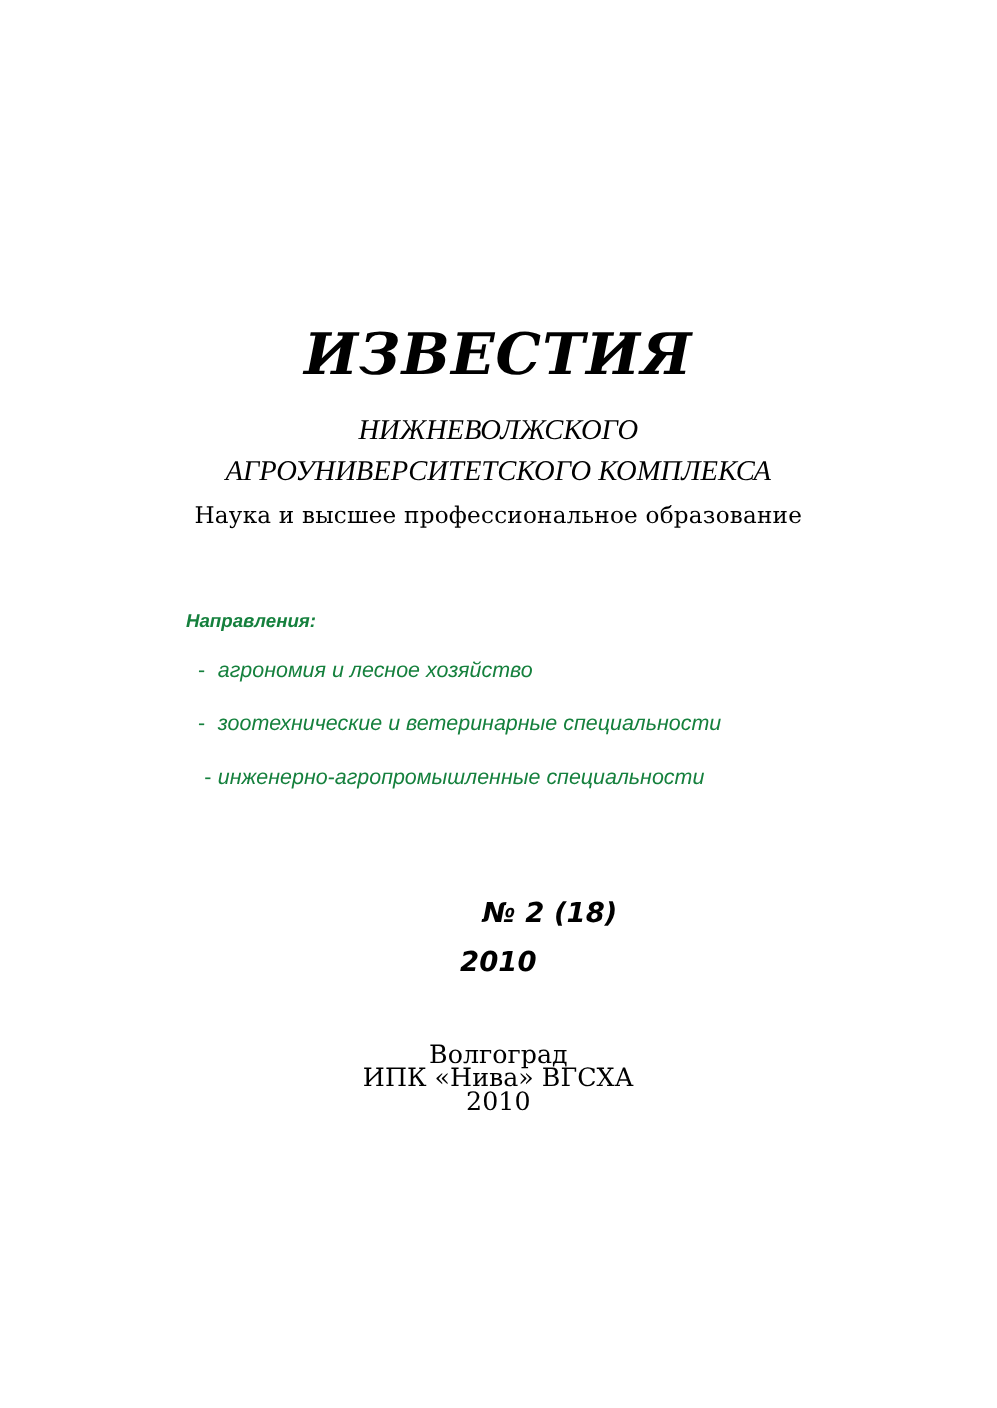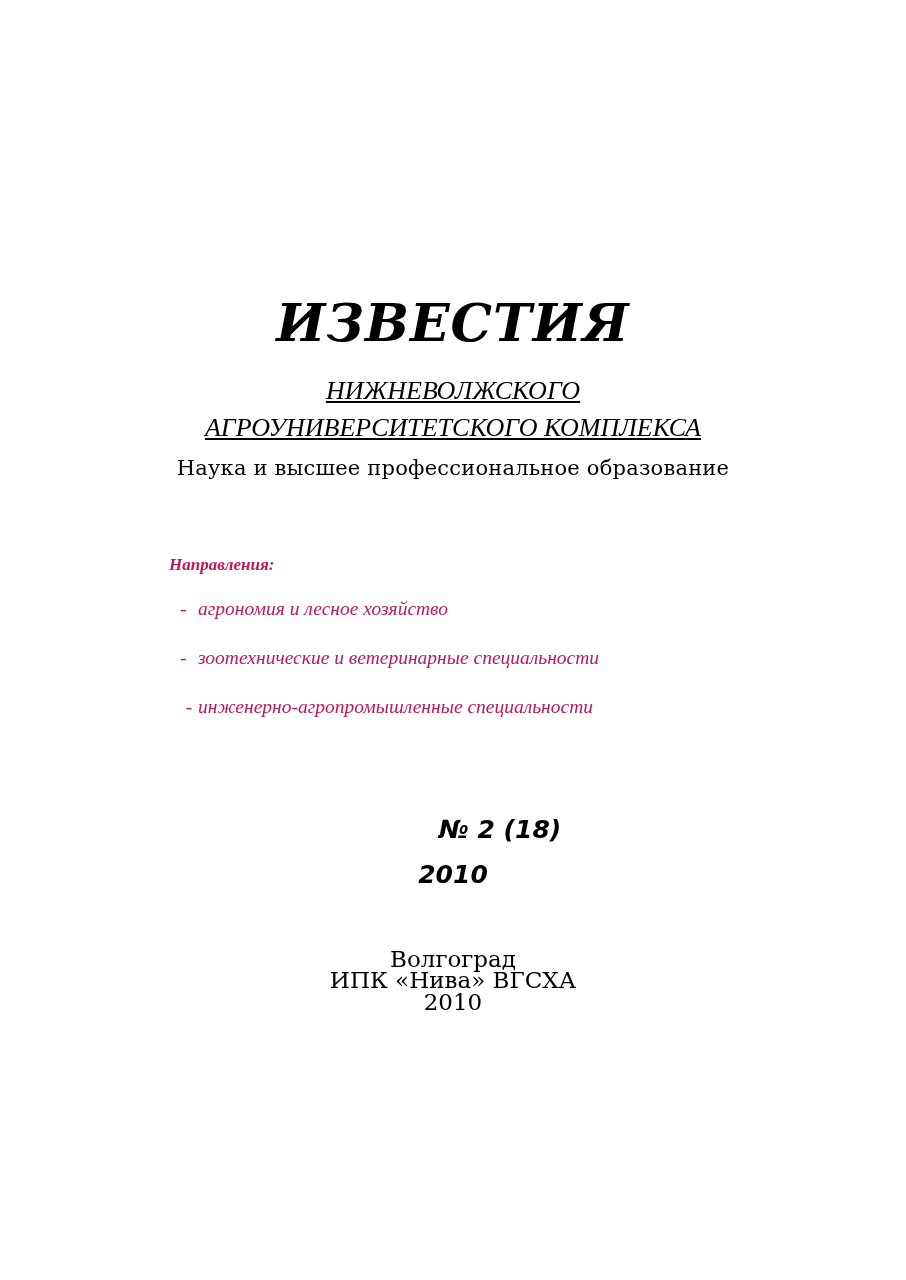--- a/index.html
+++ b/index.html
@@ -23,38 +23,37 @@
       font-style: italic;
       font-size: 52px;
       line-height: 62px;
       letter-spacing: 1px;
     }
     .subtitle {
       font-family: "Liberation Serif", serif;
       font-style: italic;
       font-size: 26px;
       line-height: 36px;
-      text-decoration: underline;
     }
     .subtitle.l1 { top: 373px; }
     .subtitle.l2 { top: 410px; }
     .tagline {
       top: 452px;
       font-family: "DejaVu Serif", serif;
       font-size: 21px;
       line-height: 32px;
       letter-spacing: 0.2px;
     }
 
     .directions {
       position: absolute;
       left: 169px;
       top: 553px;
-      font-family: Liberation Serif, serif;
-      color: #be185d;
+      font-family: Liberation Sans, sans-serif;
+      color: #15803d;
     }
     .directions .heading {
       font-weight: bold;
       font-style: italic;
       font-size: 17px;
       line-height: 24px;
       height: 24px;
     }
     .directions .item {
       position: absolute;

